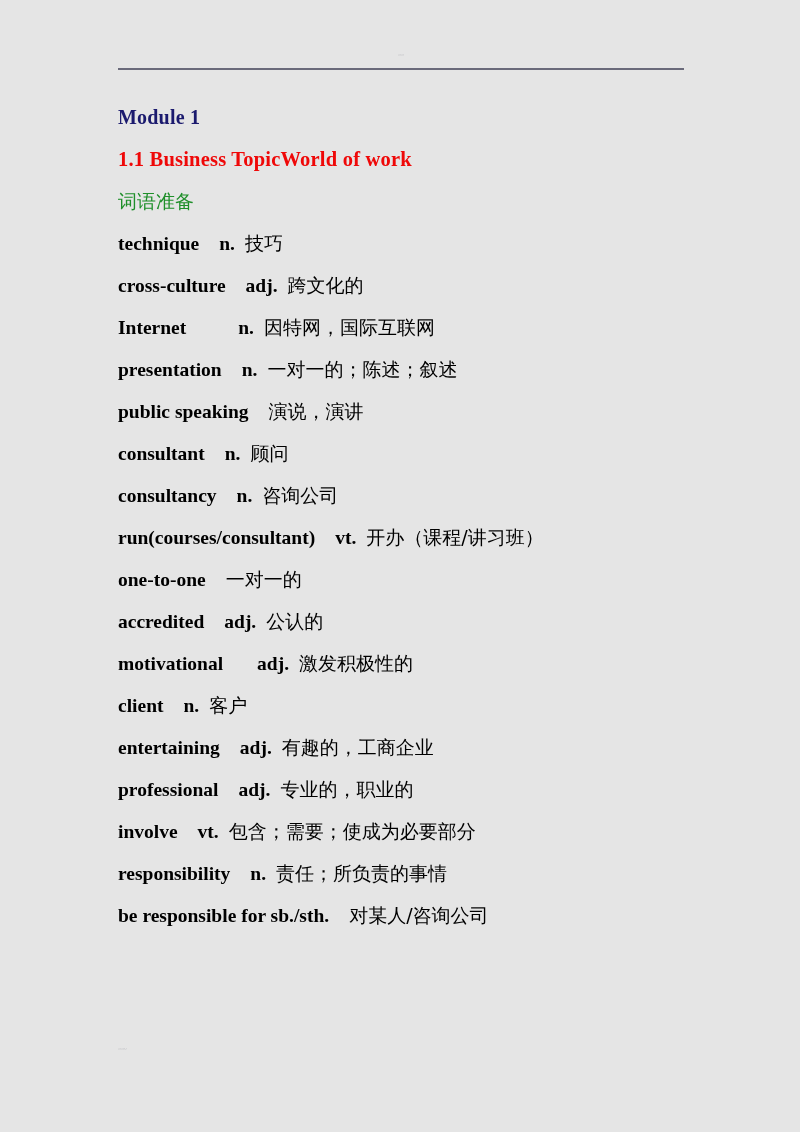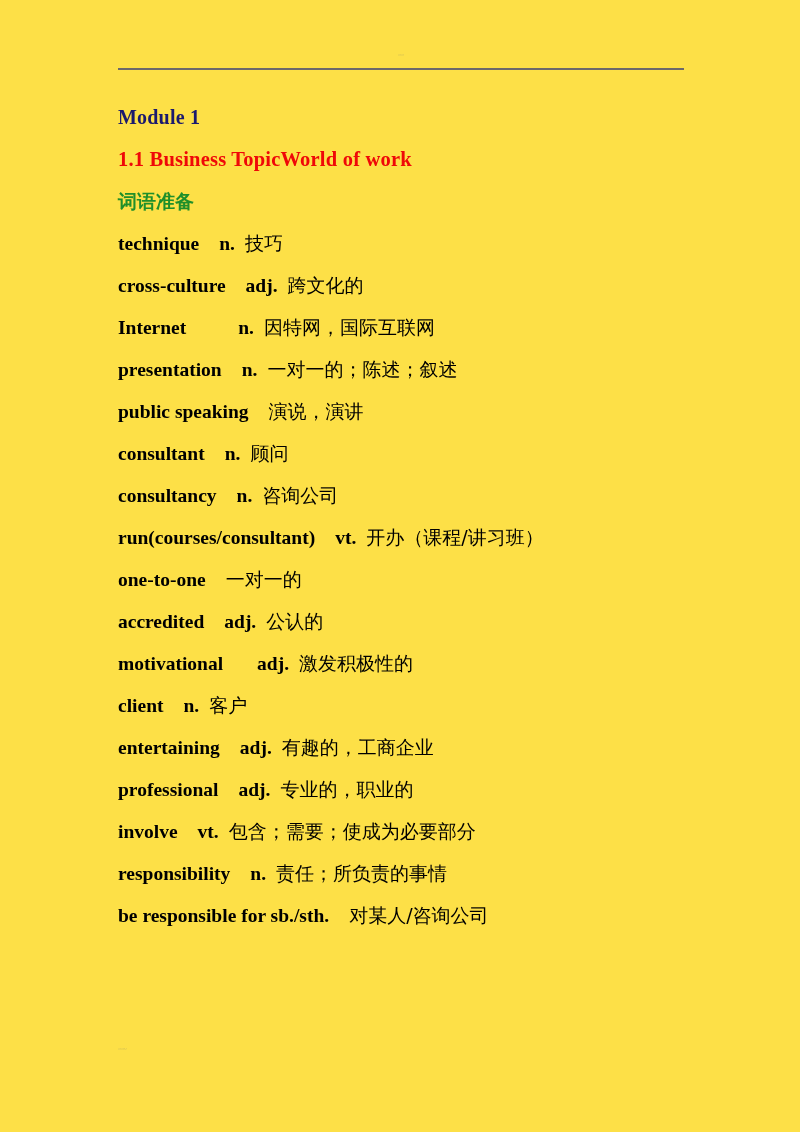--- a/index.html
+++ b/index.html
@@ -15,21 +15,21 @@
     font-family: "Liberation Serif", "DejaVu Serif", serif;
     -webkit-font-smoothing: none;
   }
 
   .page {
     position: absolute;
     left: 0;
     top: 0;
     width: 800px;
     height: 1132px;
-    background: #fde047;
+    background: #e5e5e5;
   }
 
   
   .header-area {
     position: absolute;
     left: 118px;
     top: 52px;
     width: 566px;
     height: 22px;
   }
@@ -84,21 +84,21 @@
   .h-topic {
     color: #ef0808;
     font-size: 20.5px;
     font-weight: bold;
     letter-spacing: 0.2px;
   }
 
   .h-sub {
     color: #1f8f2a;
     font-size: 19px;
-    font-weight: bold;
+    font-weight: normal;
     font-family: "DejaVu Sans", "Liberation Sans", sans-serif;
   }
 
   .entry {
     font-size: 19.5px;
     font-weight: bold;
   }
   .entry .term {
     font-family: "Liberation Serif", "DejaVu Serif", serif;
     font-weight: bold;

